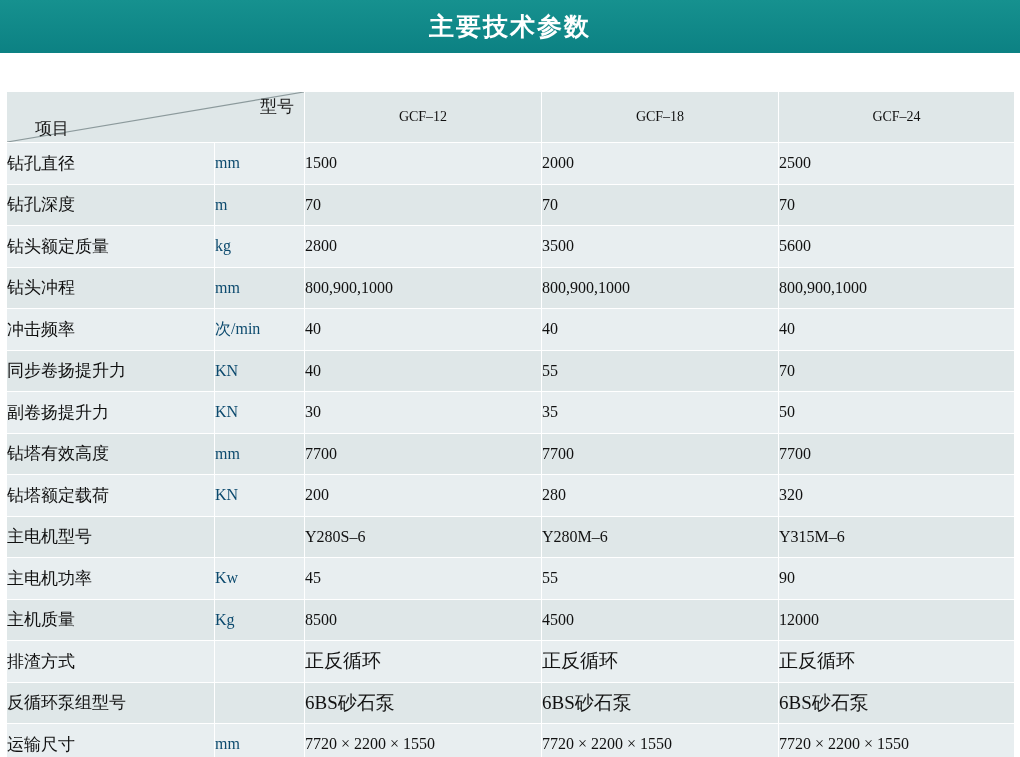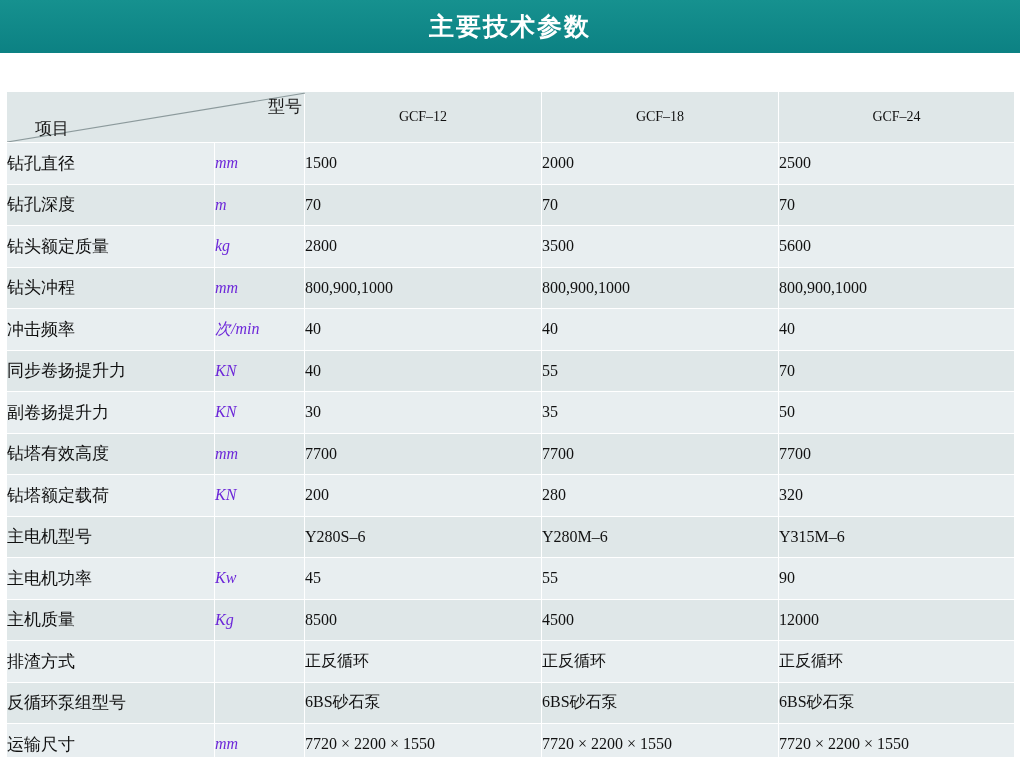--- a/index.html
+++ b/index.html
@@ -57,21 +57,20 @@
   .hdr-corner {
     background: #dfe7e8;
     position: relative;
     height: 50px;
     padding: 0;
   }
   .corner-inner {
     position: relative;
     width: 100%;
     height: 100%;
-    padding-left: 8px;
   }
   .corner-inner svg {
     position: absolute;
     top: 0; left: 0;
     width: 100%;
     height: 100%;
   }
   .corner-model {
     position: absolute;
     right: 10px;
@@ -100,31 +99,30 @@
   tr.even td { background: #dfe7e8; }
   td.item {
     padding-left: 14px;
     font-size: 17px;
     color: #111111;
     text-align: left;
   }
   td.unit {
     text-align: left;
     font-size: 16px;
-    color: #6d28d9;
+    color: #0c4a6e;
     padding-left: 2px;
-    font-style: italic;
   }
   td.val {
     text-align: left;
     font-size: 16px;
     color: #111111;
   }
   td.val.cn {
-    font-size: 16px;
+    font-size: 19px;
   }
 </style>
 </head>
 <body>
 
 <div class="header-bar">
   <div class="header-title">主要技术参数</div>
 </div>
 
 <div class="table-wrap">

